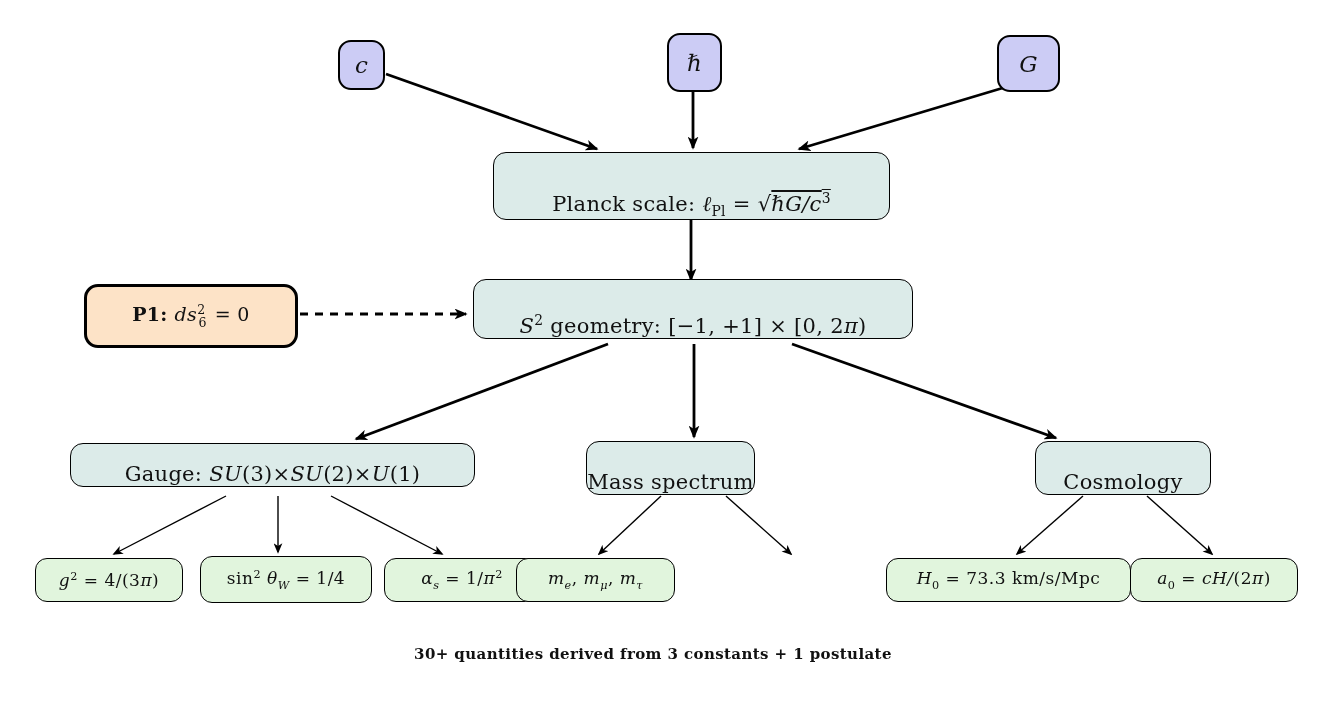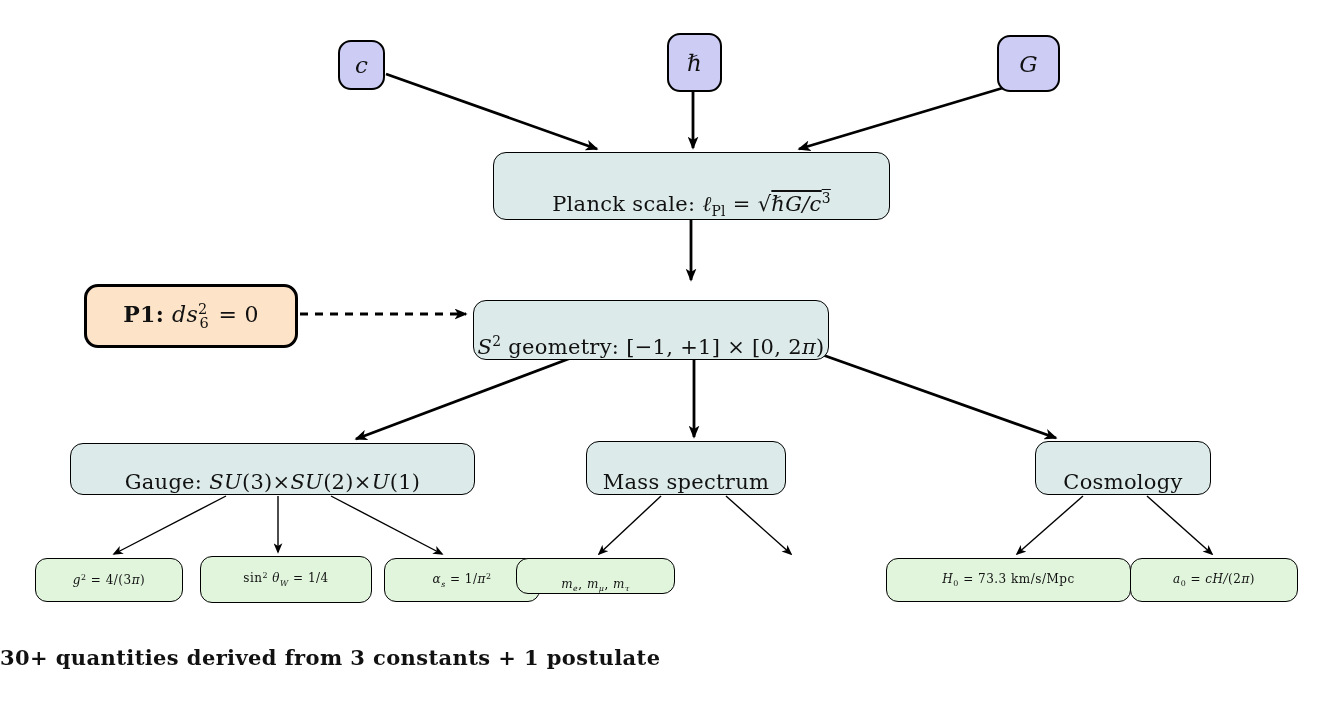--- a/index.html
+++ b/index.html
@@ -43,30 +43,31 @@
   }
   .node-derived{
     background:var(--derived-fill);
     border-radius:13px;
     font-size:21px;
     align-items:flex-end;
   }
   .node-postulate{
     background:var(--postulate-fill);
     border-width:3.4px;border-radius:14px;
-    font-size:22px;
+    font-size:19px;
   }
   .node-leaf{
     background:var(--leaf-fill);
     border-width:1.5px;border-radius:12px;
-    font-size:12px;letter-spacing:0.5px;
+    font-size:17px;letter-spacing:0.5px;
   }
   #caption{
     position:absolute;left:0;top:645px;width:1306px;
-    font-size:21px;font-weight:bold;
+    text-align:center;
+    font-size:15px;font-weight:bold;
     letter-spacing:0.4px;
   }
   
   .seg-n{font-style:normal;}
   .seg-i{font-style:italic;}
   .seg-b{font-weight:bold;}
   .seg-sub{font-size:0.66em;vertical-align:-0.42em;}
   .seg-sup{font-size:0.66em;vertical-align:0.55em;}
   .seg-ol{text-decoration:overline;}
   
@@ -114,44 +115,44 @@
   </div>
 
   <div class="node node-derived" style="left:493px;top:152px;width:397px;height:68px;">
     <span><span class="seg-n">Planck scale: </span><span class="seg-i">ℓ</span><span class="seg-sub">Pl</span><span class="seg-n"> = </span><span class="seg-n">√</span><span class="seg-i seg-ol">ℏG/c</span><span class="seg-sup seg-ol">3</span></span>
   </div>
 
   <div class="node node-postulate" style="left:84px;top:284px;width:214px;height:64px;">
     <span><span class="seg-b">P1: </span><span class="seg-i">ds</span><span class="seg-sup">2</span><span class="seg-sub">6</span><span class="seg-n"> = 0</span></span>
   </div>
 
-  <div class="node node-derived" style="left:473px;top:300px;width:356px;height:60px;">
+  <div class="node node-derived" style="left:473px;top:279px;width:440px;height:60px;">
     <span><span class="seg-i">S</span><span class="seg-sup">2</span><span class="seg-n"> geometry: [−1, +1] × [0, 2</span><span class="seg-i">π</span><span class="seg-n">)</span></span>
   </div>
 
-  <div class="node node-derived" style="left:70px;top:443px;width:405px;height:52px;">
+  <div class="node node-derived" style="left:70px;top:443px;width:405px;height:44px;">
     <span><span class="seg-n">Gauge: </span><span class="seg-i">SU</span><span class="seg-n">(3)×</span><span class="seg-i">SU</span><span class="seg-n">(2)×</span><span class="seg-i">U</span><span class="seg-n">(1)</span></span>
   </div>
-  <div class="node node-derived" style="left:586px;top:441px;width:200px;height:54px;">
+  <div class="node node-derived" style="left:586px;top:441px;width:169px;height:54px;">
     <span><span class="seg-n">Mass spectrum</span></span>
   </div>
   <div class="node node-derived" style="left:1035px;top:441px;width:176px;height:54px;">
     <span><span class="seg-n">Cosmology</span></span>
   </div>
 
   <div class="node node-leaf" style="left:35px;top:558px;width:148px;height:44px;">
     <span><span class="seg-i">g</span><span class="seg-sup">2</span><span class="seg-n"> = 4/(3</span><span class="seg-i">π</span><span class="seg-n">)</span></span>
   </div>
   <div class="node node-leaf" style="left:200px;top:556px;width:172px;height:47px;">
     <span><span class="seg-n">sin</span><span class="seg-sup">2</span><span class="seg-n"> </span><span class="seg-i">θ</span><span class="seg-i seg-sub">W</span><span class="seg-n"> = 1/4</span></span>
   </div>
   <div class="node node-leaf" style="left:374px;top:558px;width:156px;height:44px;margin-left:10px;">
     <span><span class="seg-i">α</span><span class="seg-i seg-sub">s</span><span class="seg-n"> = 1/</span><span class="seg-i">π</span><span class="seg-sup">2</span></span>
   </div>
-  <div class="node node-leaf" style="left:516px;top:558px;width:159px;height:36px;align-items:flex-end;">
+  <div class="node node-leaf" style="left:516px;top:558px;width:159px;height:44px;">
     <span><span class="seg-i">m</span><span class="seg-i seg-sub">e</span><span class="seg-n">, </span><span class="seg-i">m</span><span class="seg-i seg-sub">μ</span><span class="seg-n">, </span><span class="seg-i">m</span><span class="seg-i seg-sub">τ</span></span>
   </div>
   <div class="node node-leaf" style="left:886px;top:558px;width:245px;height:44px;">
     <span><span class="seg-i">H</span><span class="seg-sub">0</span><span class="seg-n"> = 73.3 km/s/Mpc</span></span>
   </div>
   <div class="node node-leaf" style="left:1130px;top:558px;width:168px;height:44px;">
     <span><span class="seg-i">a</span><span class="seg-sub">0</span><span class="seg-n"> = </span><span class="seg-i">cH/</span><span class="seg-n">(2</span><span class="seg-i">π</span><span class="seg-n">)</span></span>
   </div>
 
   <div id="caption">30+ quantities derived from 3 constants + 1 postulate</div>

